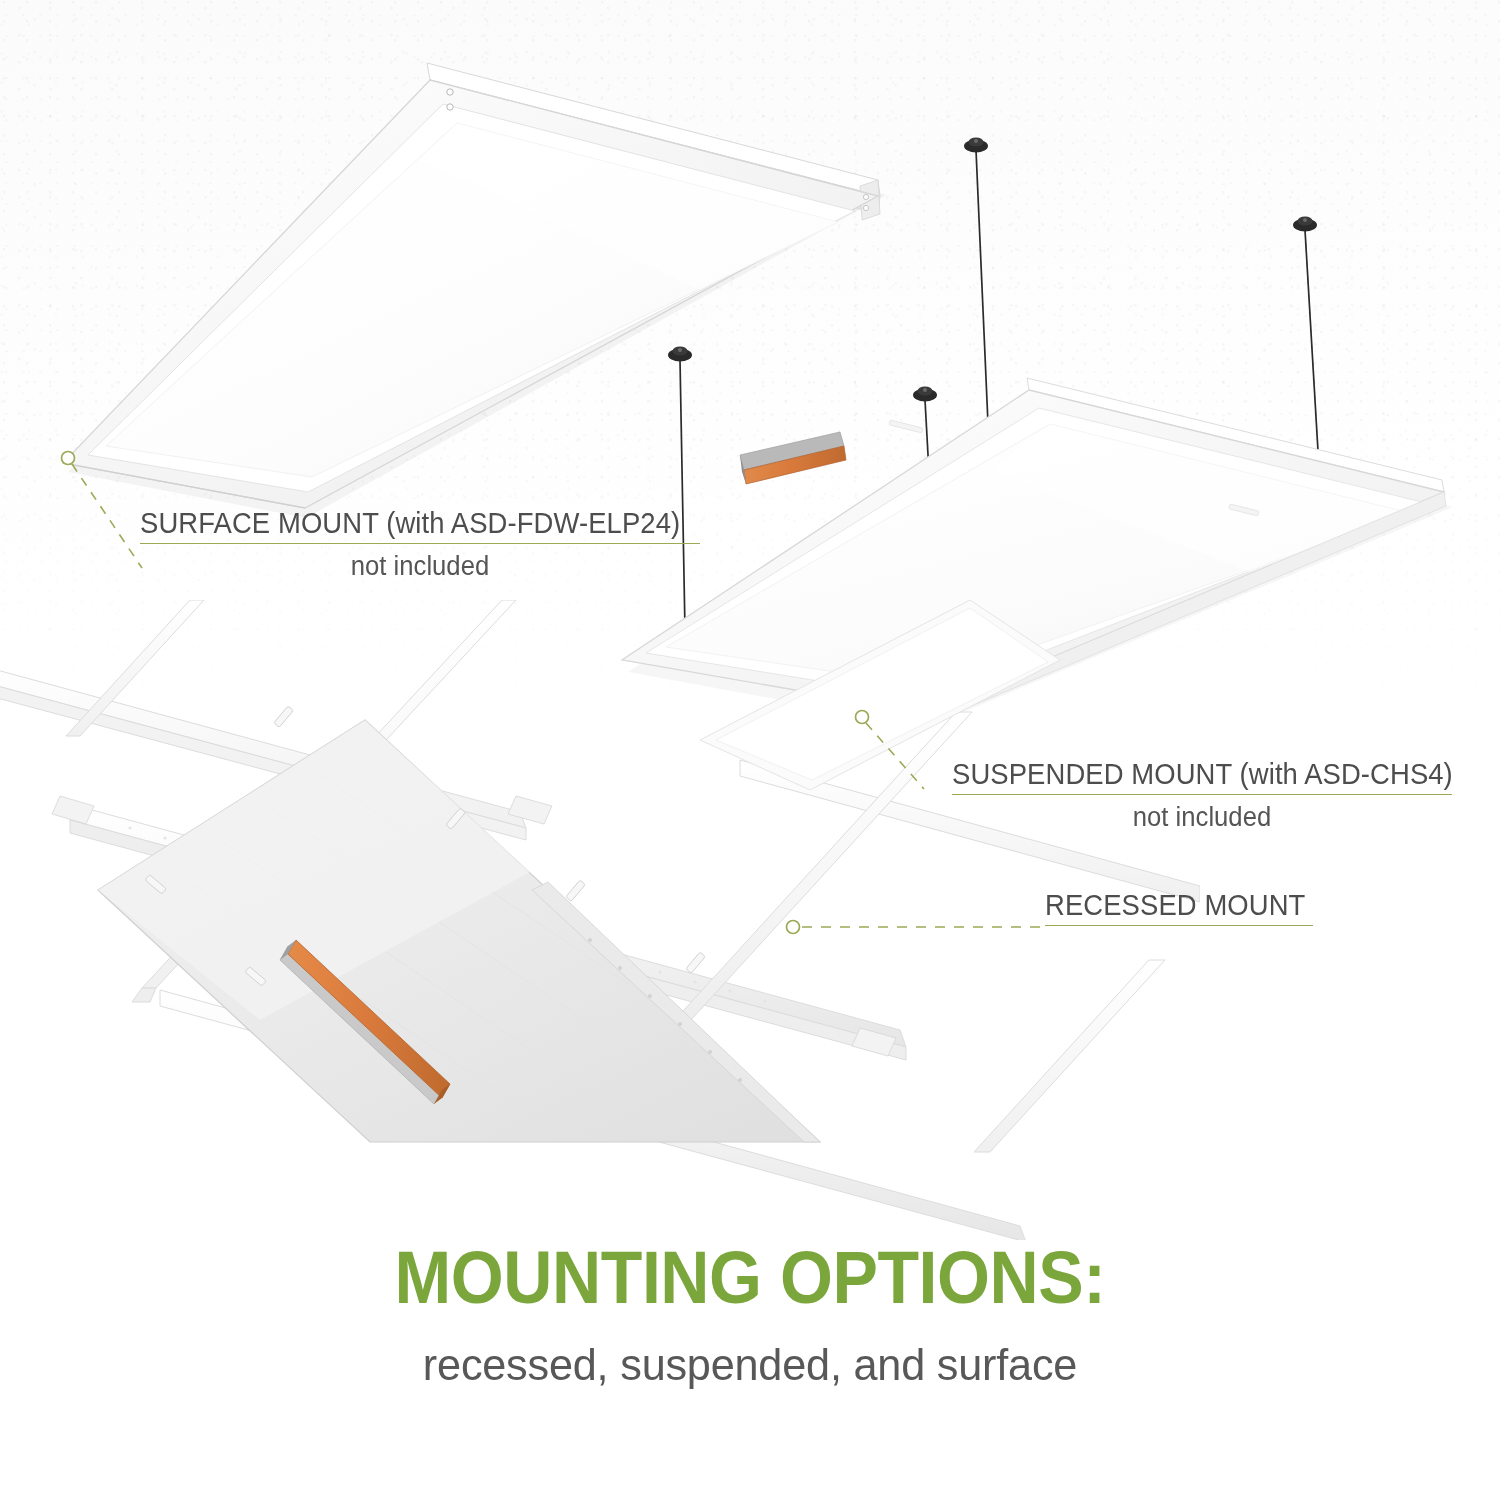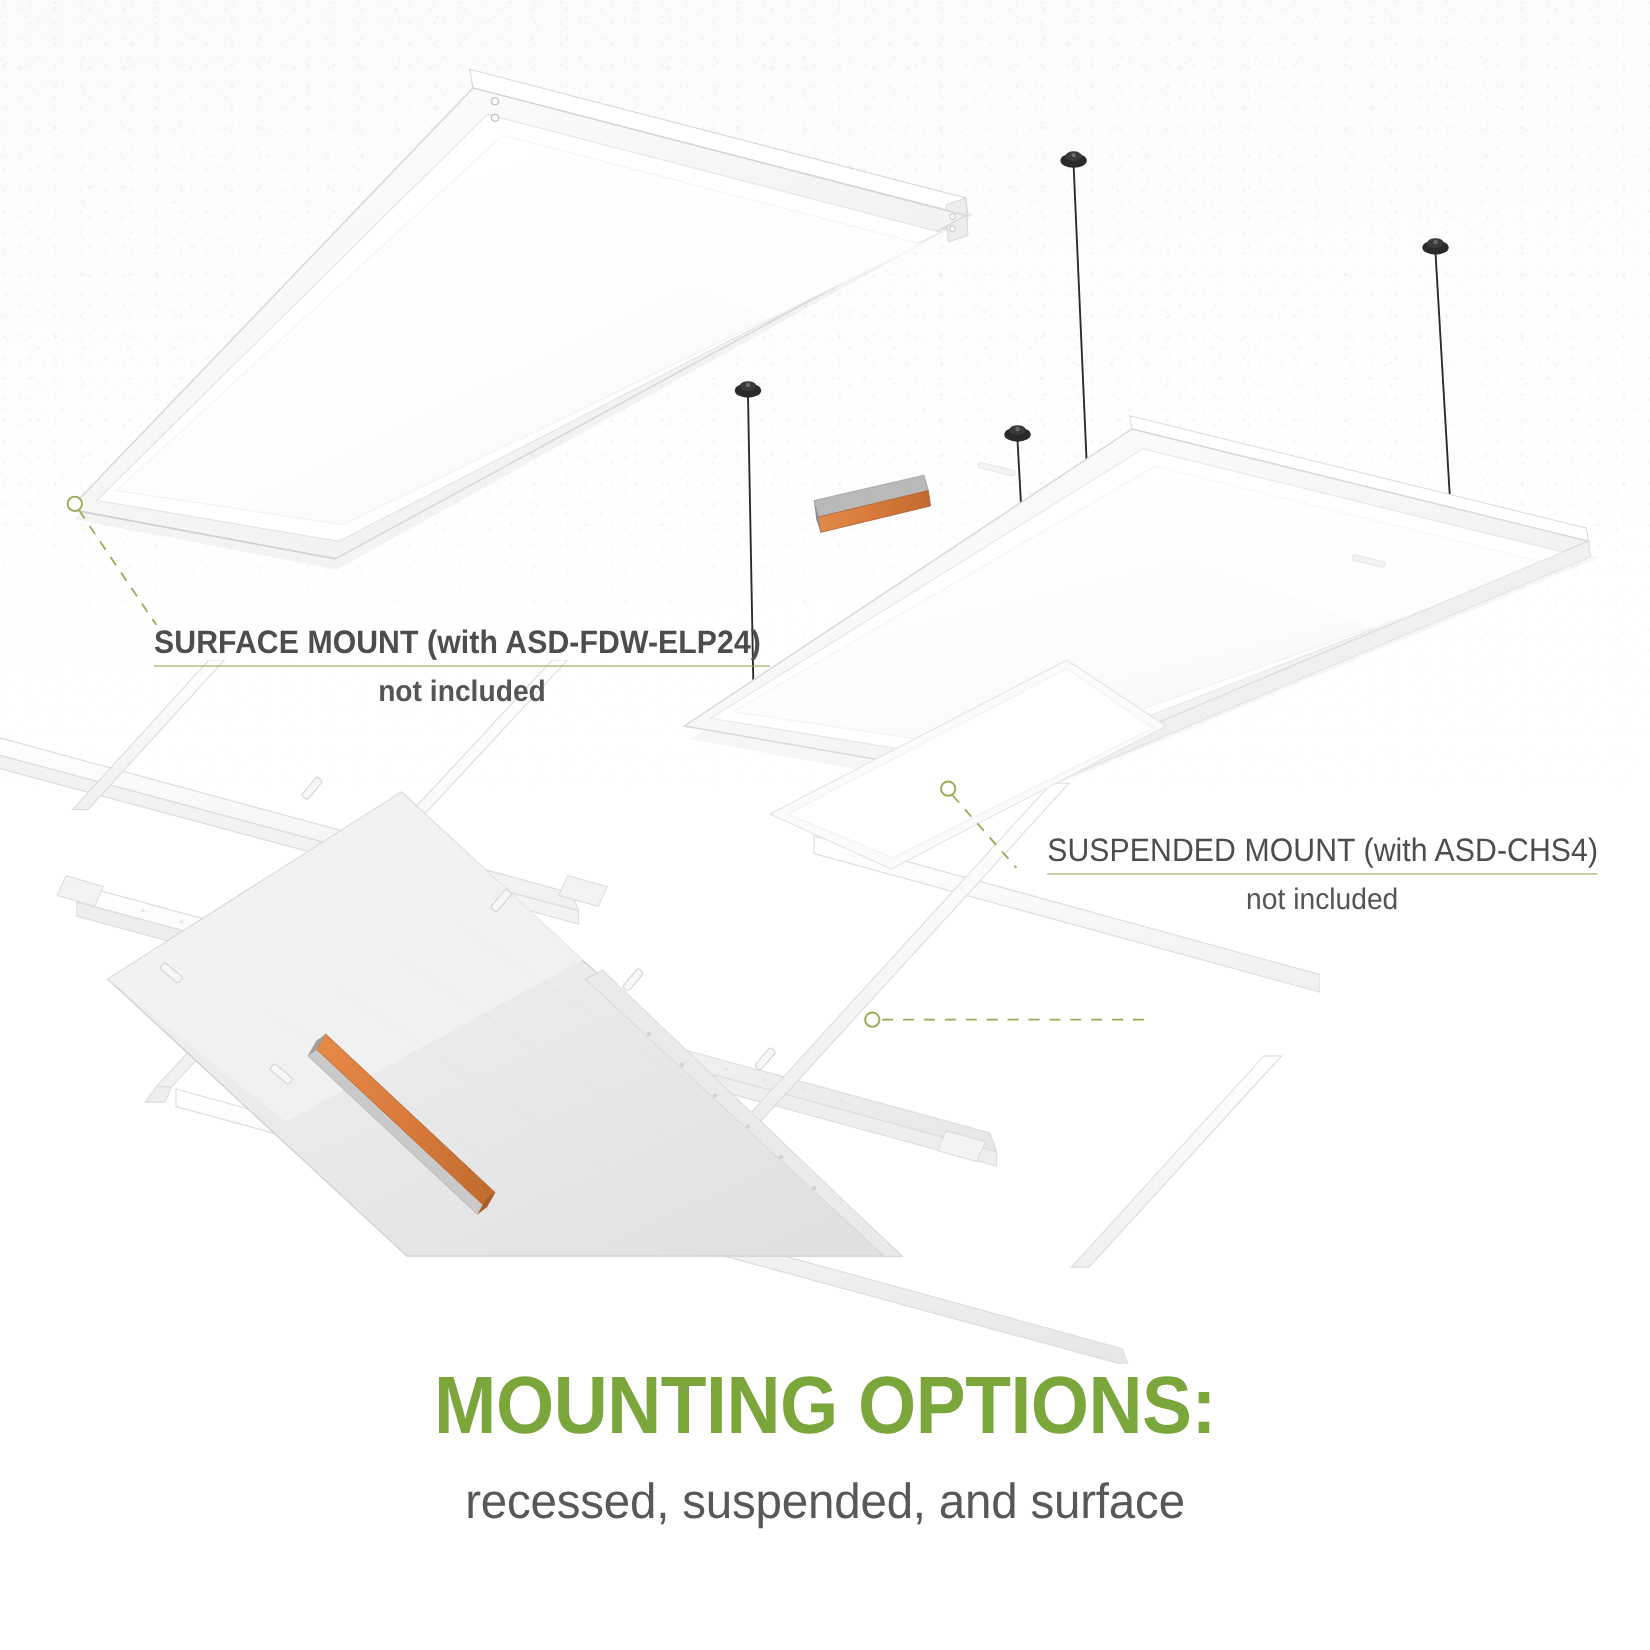--- a/index.html
+++ b/index.html
@@ -334,29 +334,33 @@
   <svg class="leader" style="left:850px; top:705px;" width="200" height="90" viewBox="0 0 200 90">
     <circle cx="12" cy="12" r="6.5" fill="#ffffff" stroke="#9aaa55" stroke-width="1.7"></circle>
     <path d="M16,18 L74,84" stroke="#9aaa55" stroke-width="1.6" fill="none" stroke-dasharray="9 8"></path>
   </svg>
 
   <svg class="leader" style="left:780px; top:915px;" width="280" height="24" viewBox="0 0 280 24">
     <circle cx="13" cy="12" r="6.5" fill="#ffffff" stroke="#9aaa55" stroke-width="1.7"></circle>
     <path d="M22,12 L265,12" stroke="#9aaa55" stroke-width="1.6" fill="none" stroke-dasharray="10 9"></path>
   </svg>
 
-  <div class="label-block" style="left:140px; top:568px; width:560px;font-weight:bold;">
+  <div class="label-block" style="left:140px; top:506px; width:560px;">
     <div class="label-line1">SURFACE MOUNT (with ASD-FDW-ELP24)</div>
     <div class="label-rule"></div>
     <div class="label-line2">not included</div>
   </div>
 
   <div class="label-block" style="left:952px; top:757px; width:500px;">
     <div class="label-line1">SUSPENDED MOUNT (with ASD-CHS4)</div>
     <div class="label-rule"></div>
     <div class="label-line2">not included</div>
   </div>
 
+  <div class="label-block" style="left:1045px; top:888px; width:268px;">
+    <div class="label-line1">RECESSED MOUNT</div>
+    <div class="label-rule"></div>
+  </div>
 
   <div class="headline">MOUNTING OPTIONS:</div>
   <div class="subhead">recessed, suspended, and surface</div>
 
 </div>
 
 </body></html>

